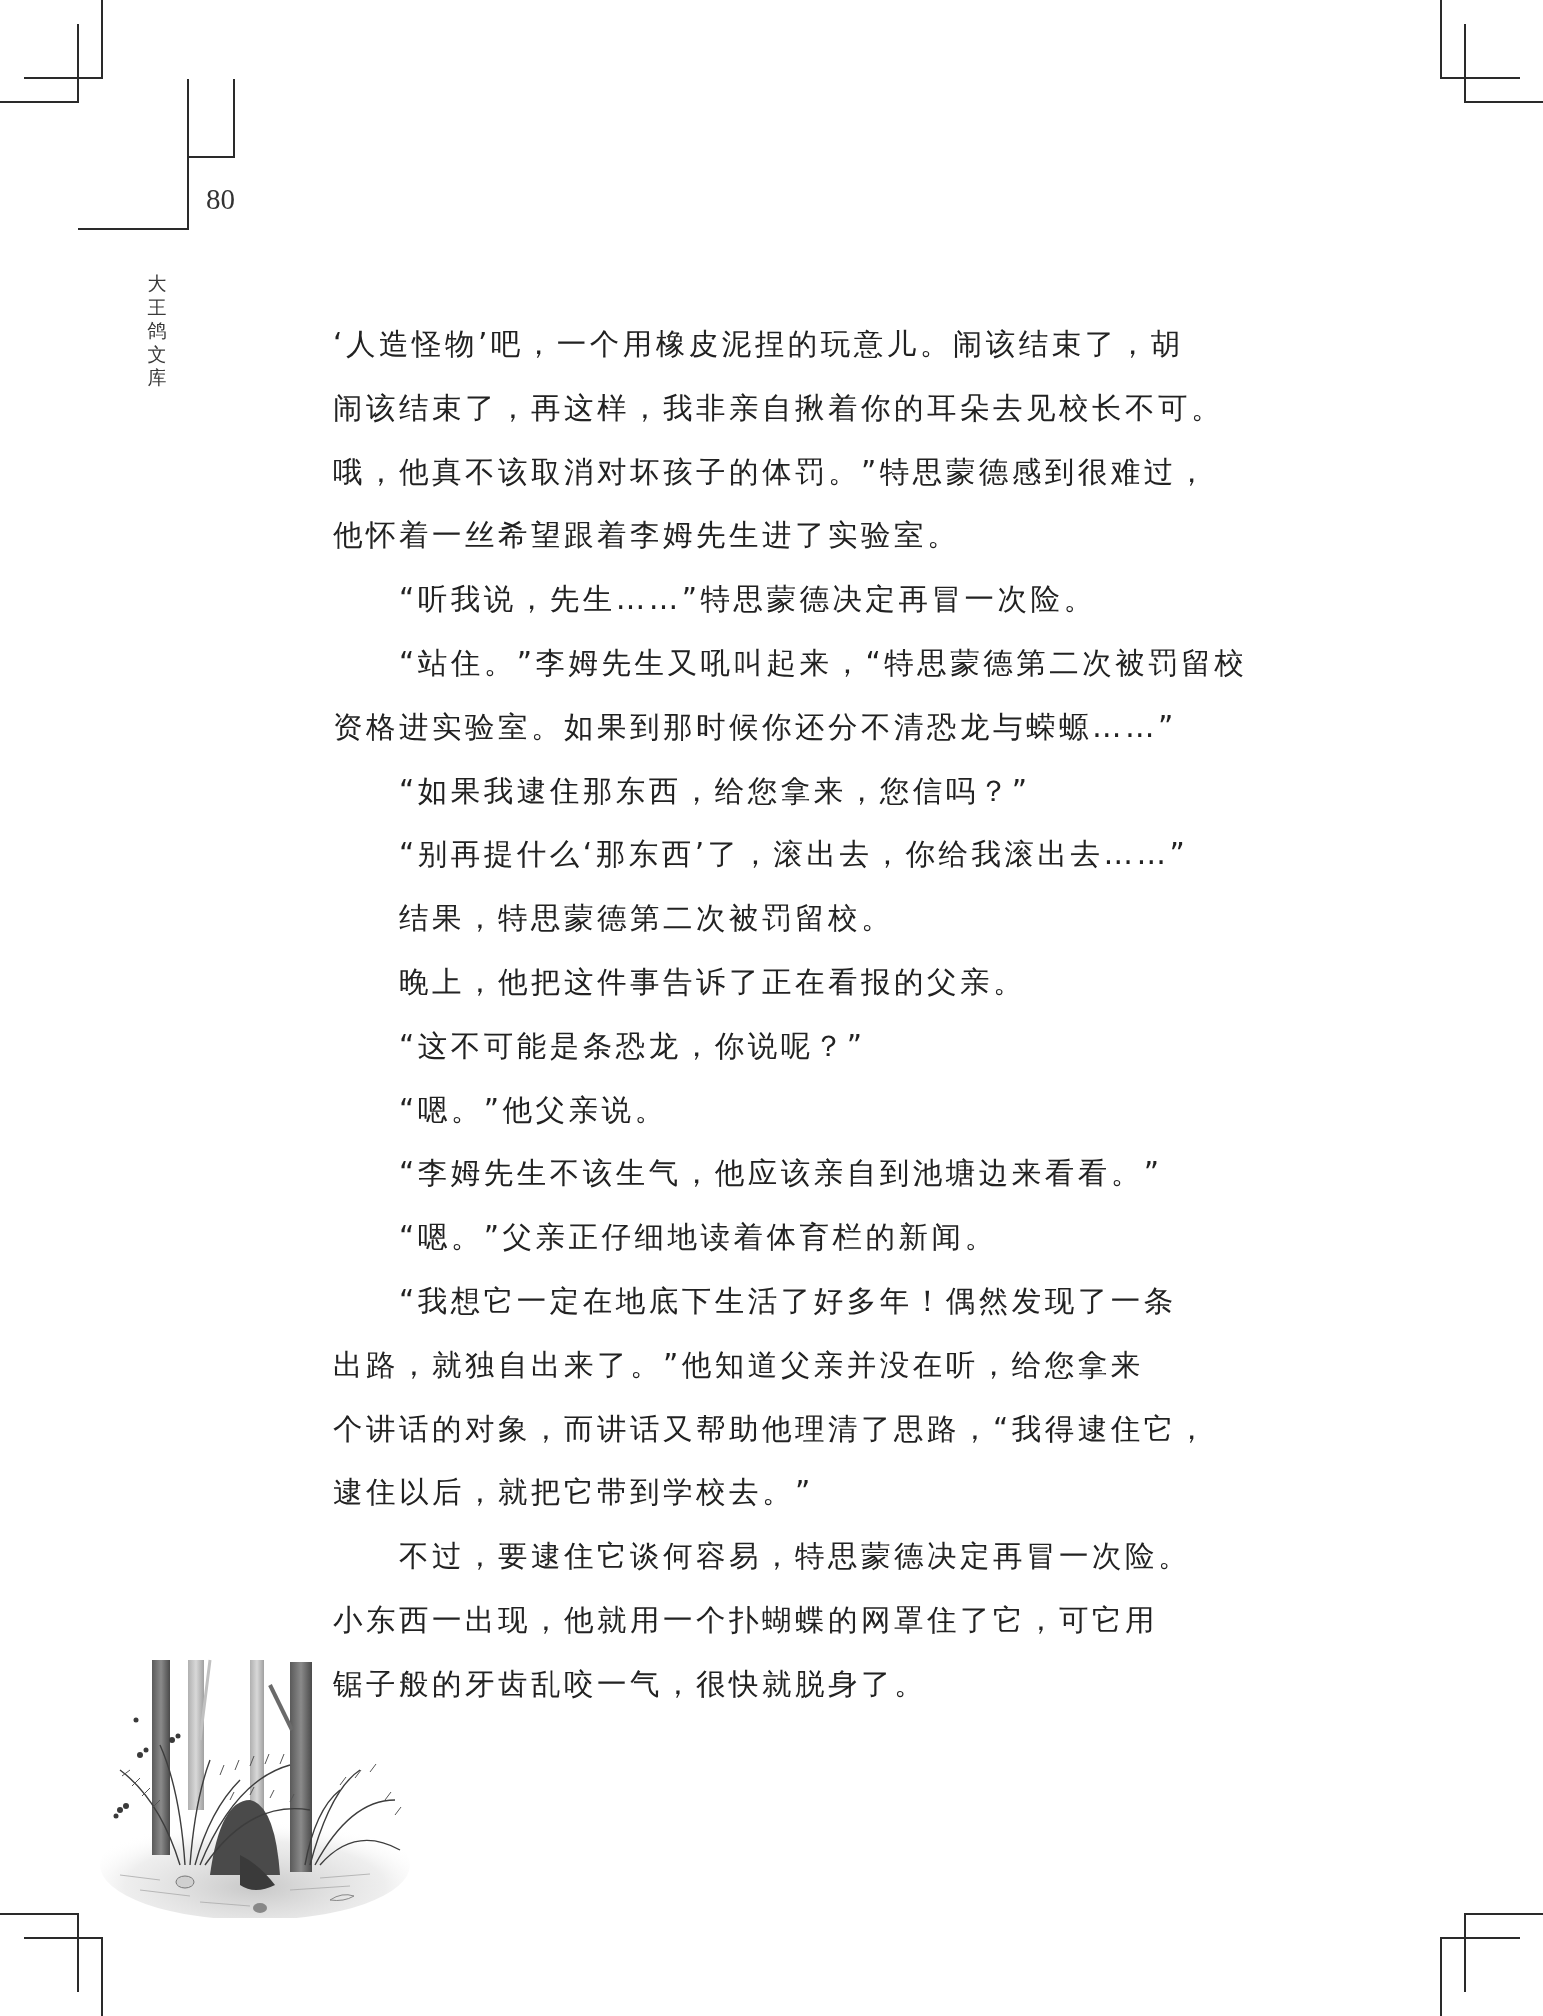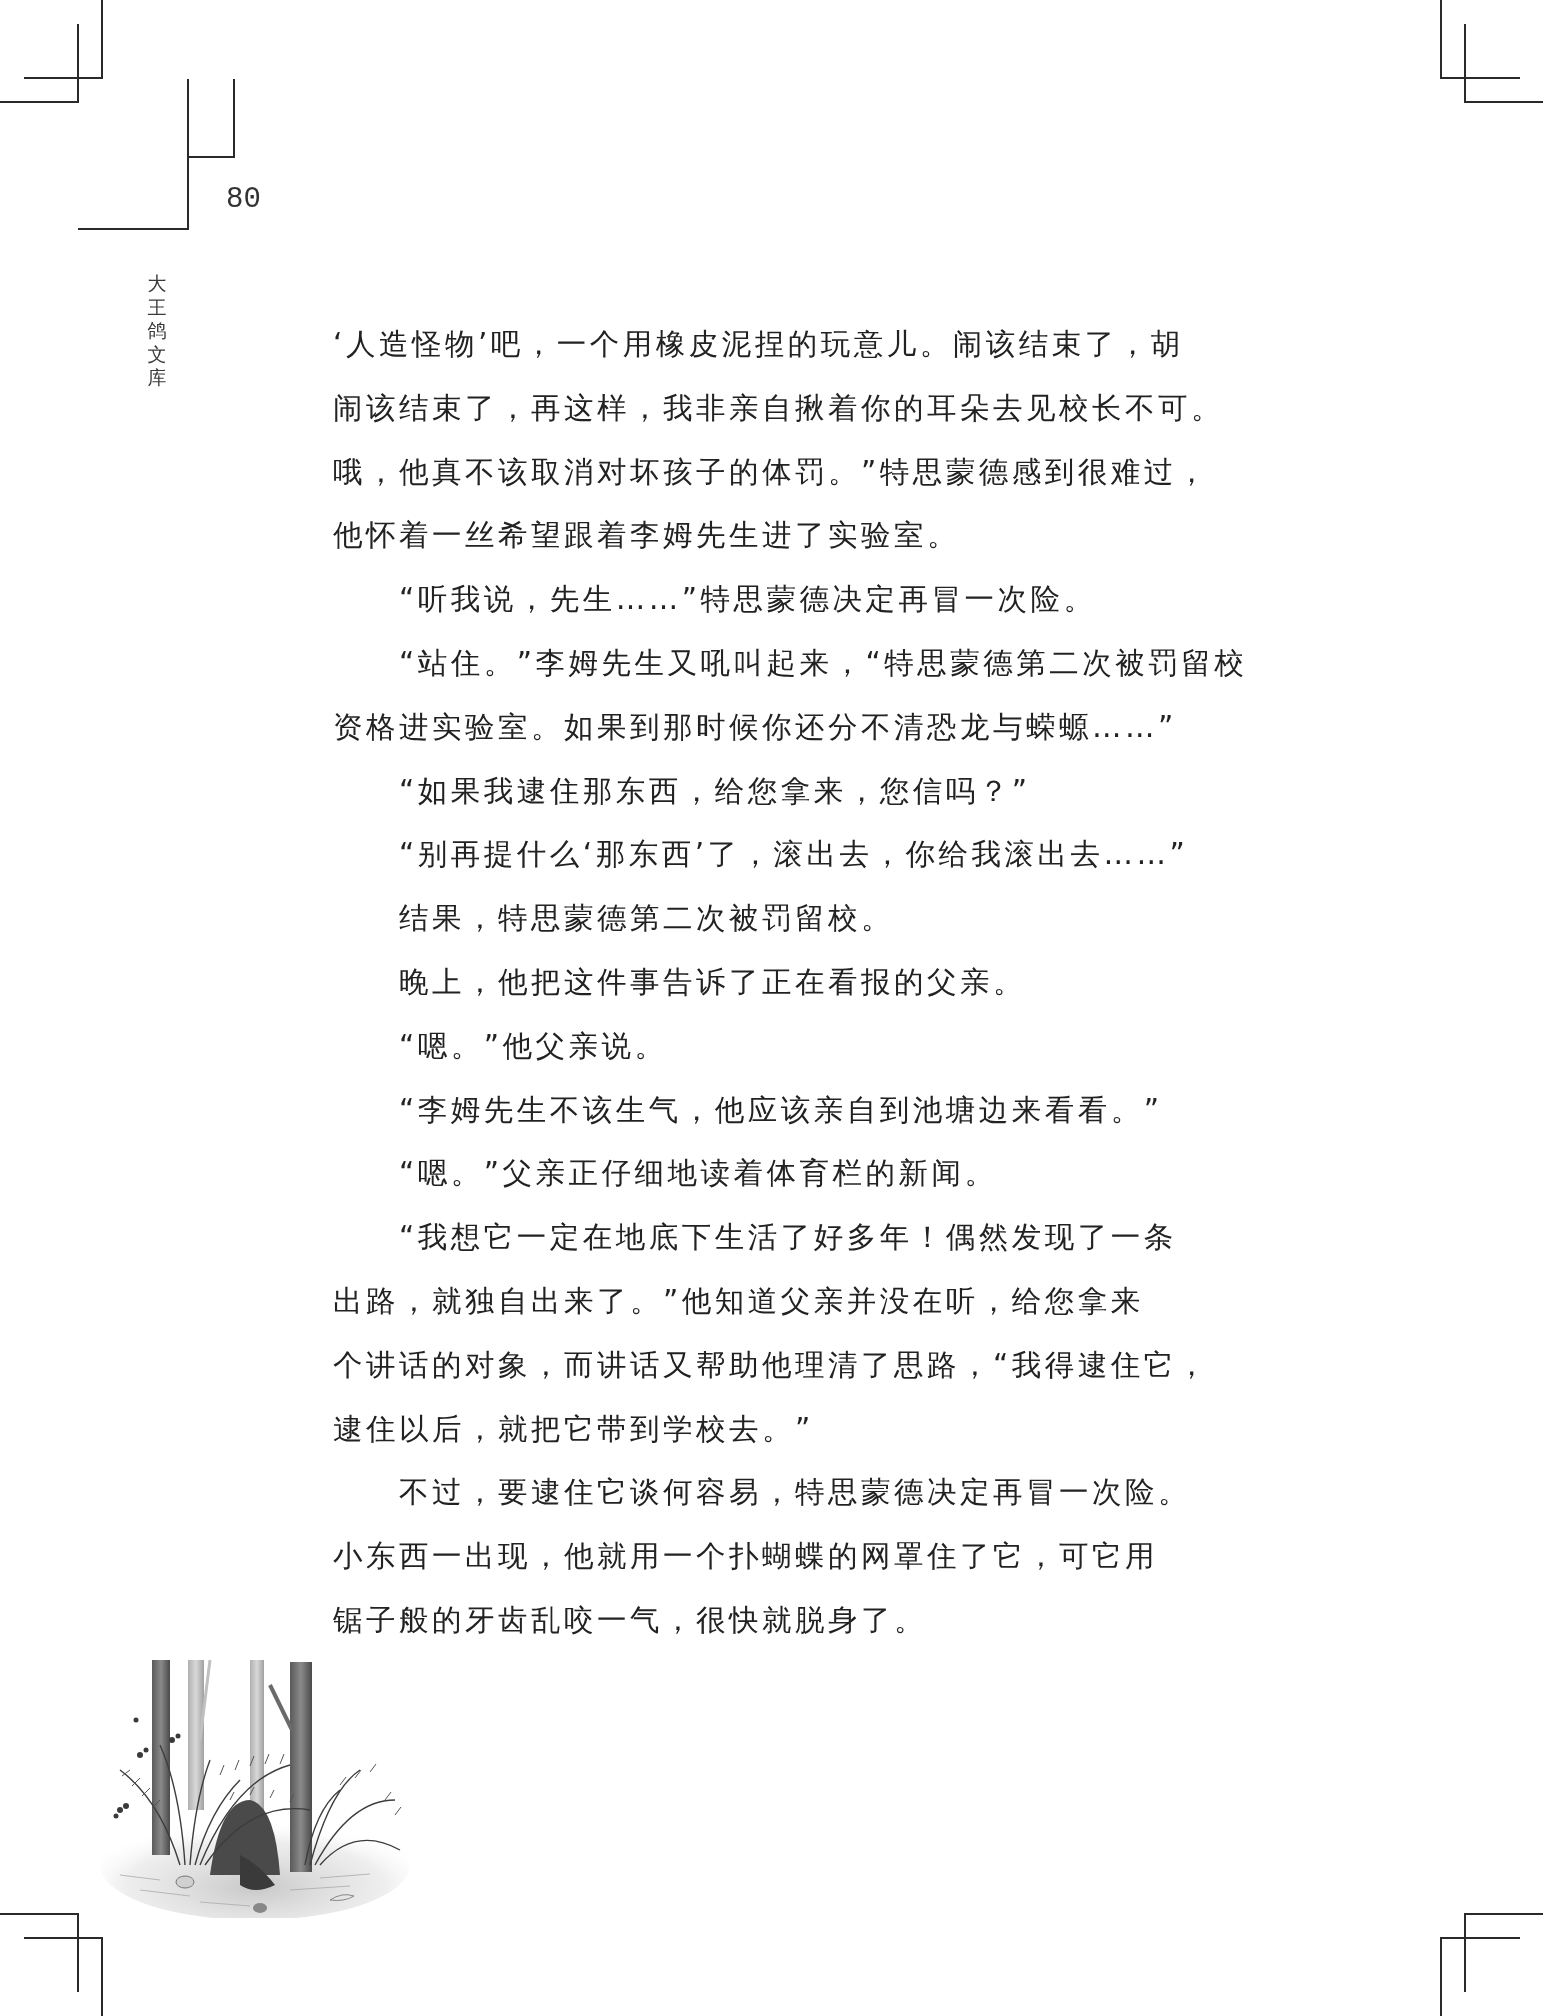--- a/index.html
+++ b/index.html
@@ -19,25 +19,24 @@
     position: absolute;
     background: #2a2a2a;
   }
   .line-h { height: 2px; }
   .line-v { width: 2px; }
 
   .page-number {
     position: absolute;
     left: 206px;
     top: 183px;
-    font-family: Liberation Mono, monospace;
+    font-family: Liberation Serif, serif;
     font-size: 29px;
     color: #333333;
     letter-spacing: 0px;
-    margin-left: 20px;
   }
   .series-label {
     position: absolute;
     left: 145px;
     top: 272px;
     width: 24px;
     font-size: 19px;
     line-height: 23.5px;
     color: #3a3a3a;
     text-align: center;
@@ -123,20 +122,21 @@
     <span class="ln">闹该结束了，再这样，我非亲自揪着你的耳朵去见校长不可。</span>
     <span class="ln">哦，他真不该取消对坏孩子的体罚。”特思蒙德感到很难过，</span>
     <span class="ln">他怀着一丝希望跟着李姆先生进了实验室。</span>
     <span class="ln indent">“听我说，先生……”特思蒙德决定再冒一次险。</span>
     <span class="ln indent">“站住。”李姆先生又吼叫起来，“特思蒙德第二次被罚留校</span>
     <span class="ln">资格进实验室。如果到那时候你还分不清恐龙与蝾螈……”</span>
     <span class="ln indent">“如果我逮住那东西，给您拿来，您信吗？”</span>
     <span class="ln indent">“别再提什么‘那东西’了，滚出去，你给我滚出去……”</span>
     <span class="ln indent">结果，特思蒙德第二次被罚留校。</span>
     <span class="ln indent">晚上，他把这件事告诉了正在看报的父亲。</span>
+    <span class="ln indent">“这不可能是条恐龙，你说呢？”</span>
     <span class="ln indent">“嗯。”他父亲说。</span>
     <span class="ln indent">“李姆先生不该生气，他应该亲自到池塘边来看看。”</span>
     <span class="ln indent">“嗯。”父亲正仔细地读着体育栏的新闻。</span>
     <span class="ln indent">“我想它一定在地底下生活了好多年！偶然发现了一条</span>
     <span class="ln">出路，就独自出来了。”他知道父亲并没在听，给您拿来</span>
     <span class="ln">个讲话的对象，而讲话又帮助他理清了思路，“我得逮住它，</span>
     <span class="ln">逮住以后，就把它带到学校去。”</span>
     <span class="ln indent">不过，要逮住它谈何容易，特思蒙德决定再冒一次险。</span>
     <span class="ln">小东西一出现，他就用一个扑蝴蝶的网罩住了它，可它用</span>
     <span class="ln">锯子般的牙齿乱咬一气，很快就脱身了。</span>

